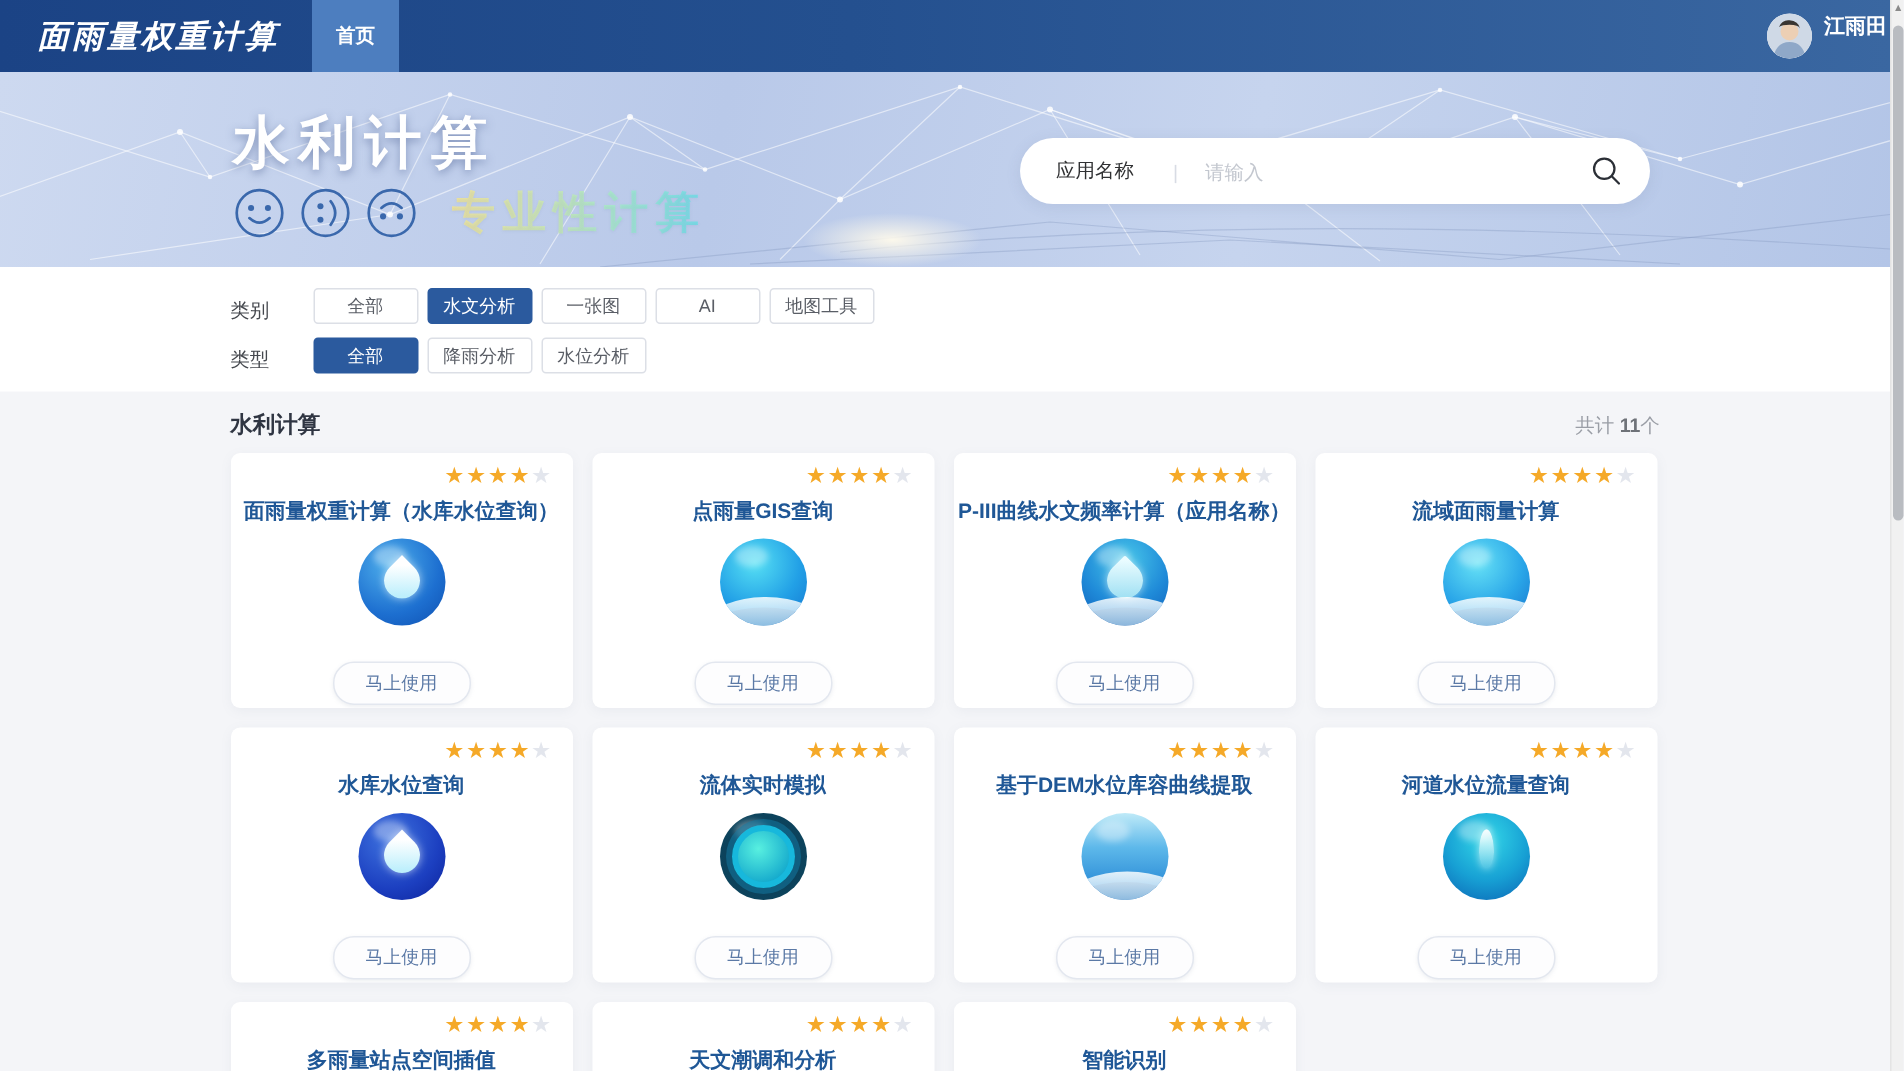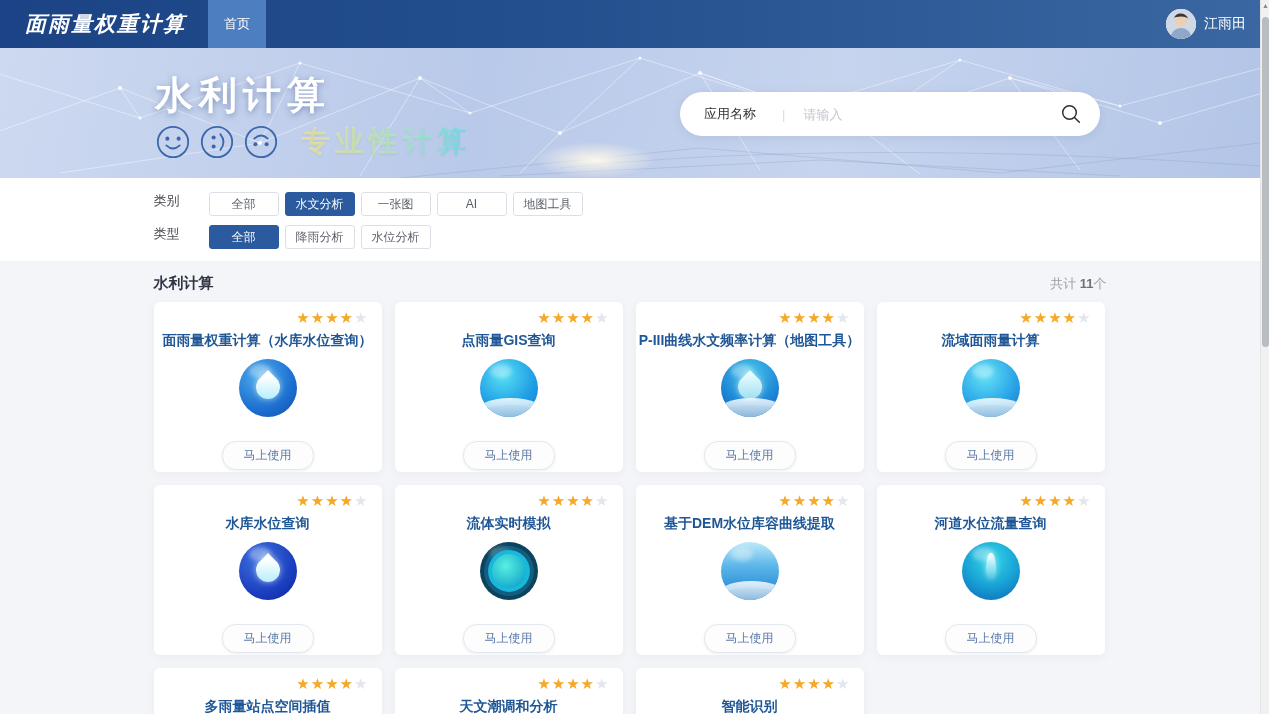--- a/index.html
+++ b/index.html
@@ -2,22 +2,22 @@
 <html><head>
 <meta charset="utf-8">
 <style>
   * { margin:0; padding:0; box-sizing:border-box; }
   html,body { width:1269px; height:714px; overflow:hidden; font-family:"Liberation Sans","DejaVu Sans",sans-serif; background:#f4f5f8; }
   .page { position:absolute; left:0; top:0; width:1260px; height:714px; overflow:hidden; }
 
   
   .navbar { position:relative; height:48px; background:linear-gradient(90deg,#1b4385 0%,#24508f 45%,#3a67a1 100%); display:flex; align-items:center; }
   .logo { color:#fff; font-size:21px; font-weight:bold; font-style:italic; letter-spacing:2px; margin-left:25px; white-space:nowrap; }
-  .nav-tab { height:48px; margin-left:22px; padding:0 16px; display:flex; align-items:center; background:#4d7ebf; color:#fff; font-size:13px; cursor:pointer; }
-  .nav-right { margin-left:auto; margin-right:14px; display:flex; align-items:center; gap:8px; }
+  .nav-tab { height:48px; margin-left:22px; padding:0 16px; display:flex; align-items:center; background:#4d7ebf; color:#fff; font-size:13px; cursor:pointer;font-weight:bold; }
+  .nav-right { margin-left:auto; margin-right:2px; display:flex; align-items:flex-start; gap:8px;font-weight:bold; }
   .avatar { width:30px; height:30px; border-radius:50%; background:#fff; overflow:hidden; flex:none; }
   .username { color:#fff; font-size:14px; }
 
   
   .hero { position:relative; height:130px; background:linear-gradient(100deg,#cdd9f0 0%,#b9c9e9 38%,#c6d4ee 66%,#b3c5e7 100%); overflow:hidden; }
   .hero svg.plexus { position:absolute; left:0; top:0; width:100%; height:100%; }
   .hero-inner { position:absolute; left:153px; top:0; width:953px; height:100%; }
   .hero-title { position:absolute; left:2px; top:22px; font-size:38px; font-weight:bold; color:#fff; letter-spacing:6px; text-shadow:0 2px 6px rgba(70,90,140,.5); }
   .hero-sub-row { position:absolute; left:2px; top:74px; display:flex; align-items:center; gap:8px; }
   .smiley { width:36px; height:36px; }
@@ -27,21 +27,21 @@
   .searchbar { position:absolute; right:6px; top:44px; width:420px; height:44px; background:#fff; border-radius:22px; display:flex; align-items:center; padding:0 18px 0 24px; box-shadow:0 2px 10px rgba(80,100,140,.12); }
   .search-label { font-size:13px; color:#303133; white-space:nowrap; }
   .search-divider { color:#d8dce4; font-size:13px; margin:0 18px 0 26px; }
   .search-input { flex:1; border:none; outline:none; font-size:13px; color:#303133; background:transparent; }
   .search-input::placeholder { color:#c3c7cf; }
   .search-icon { width:22px; height:22px; flex:none; cursor:pointer; }
 
   
   .filter-panel { background:#fff; padding:14px 0 12px 0; }
   .filter-inner { width:953px; margin:0 auto; }
-  .filter-row { display:flex; align-items:flex-start; margin-bottom:9px; }
+  .filter-row { display:flex; align-items:flex-end; margin-bottom:9px; }
   .filter-row:last-child { margin-bottom:0; }
   .filter-label { width:55px; font-size:13px; color:#45484e; flex:none; }
   .filter-btns { display:flex; gap:6px; }
   .filter-btn { width:70px; height:24px; line-height:22px; text-align:center; font-size:12px; color:#5a5e66; background:#fff; border:1px solid #dcdfe6; border-radius:3px; cursor:pointer; }
   .filter-btn.selected { background:#2b5a9e; border-color:#2b5a9e; color:#fff; }
 
   
   .main { padding-top:13px; }
   .main-inner { width:953px; margin:0 auto; }
   .section-head { display:flex; align-items:baseline; margin-bottom:9px; }
@@ -218,21 +218,21 @@
             <div class="stars"><span class="star on">★</span><span class="star on">★</span><span class="star on">★</span><span class="star on">★</span><span class="star">★</span></div>
             <div class="card-title">点雨量GIS查询</div>
             <div class="app-icon icon-globe">
               <span class="wave2"></span>
               <span class="wave"></span>
             </div>
             <button class="use-btn">马上使用</button>
           </div>
           <div class="card">
             <div class="stars"><span class="star on">★</span><span class="star on">★</span><span class="star on">★</span><span class="star on">★</span><span class="star">★</span></div>
-            <div class="card-title">P-III曲线水文频率计算（地图工具）</div>
+            <div class="card-title">P-III曲线水文频率计算（应用名称）</div>
             <div class="app-icon icon-peak-waves">
               <span class="drop"></span>
               <span class="wave2"></span>
               <span class="wave"></span>
             </div>
             <button class="use-btn">马上使用</button>
           </div>
           <div class="card">
             <div class="stars"><span class="star on">★</span><span class="star on">★</span><span class="star on">★</span><span class="star on">★</span><span class="star">★</span></div>
             <div class="card-title">流域面雨量计算</div>

